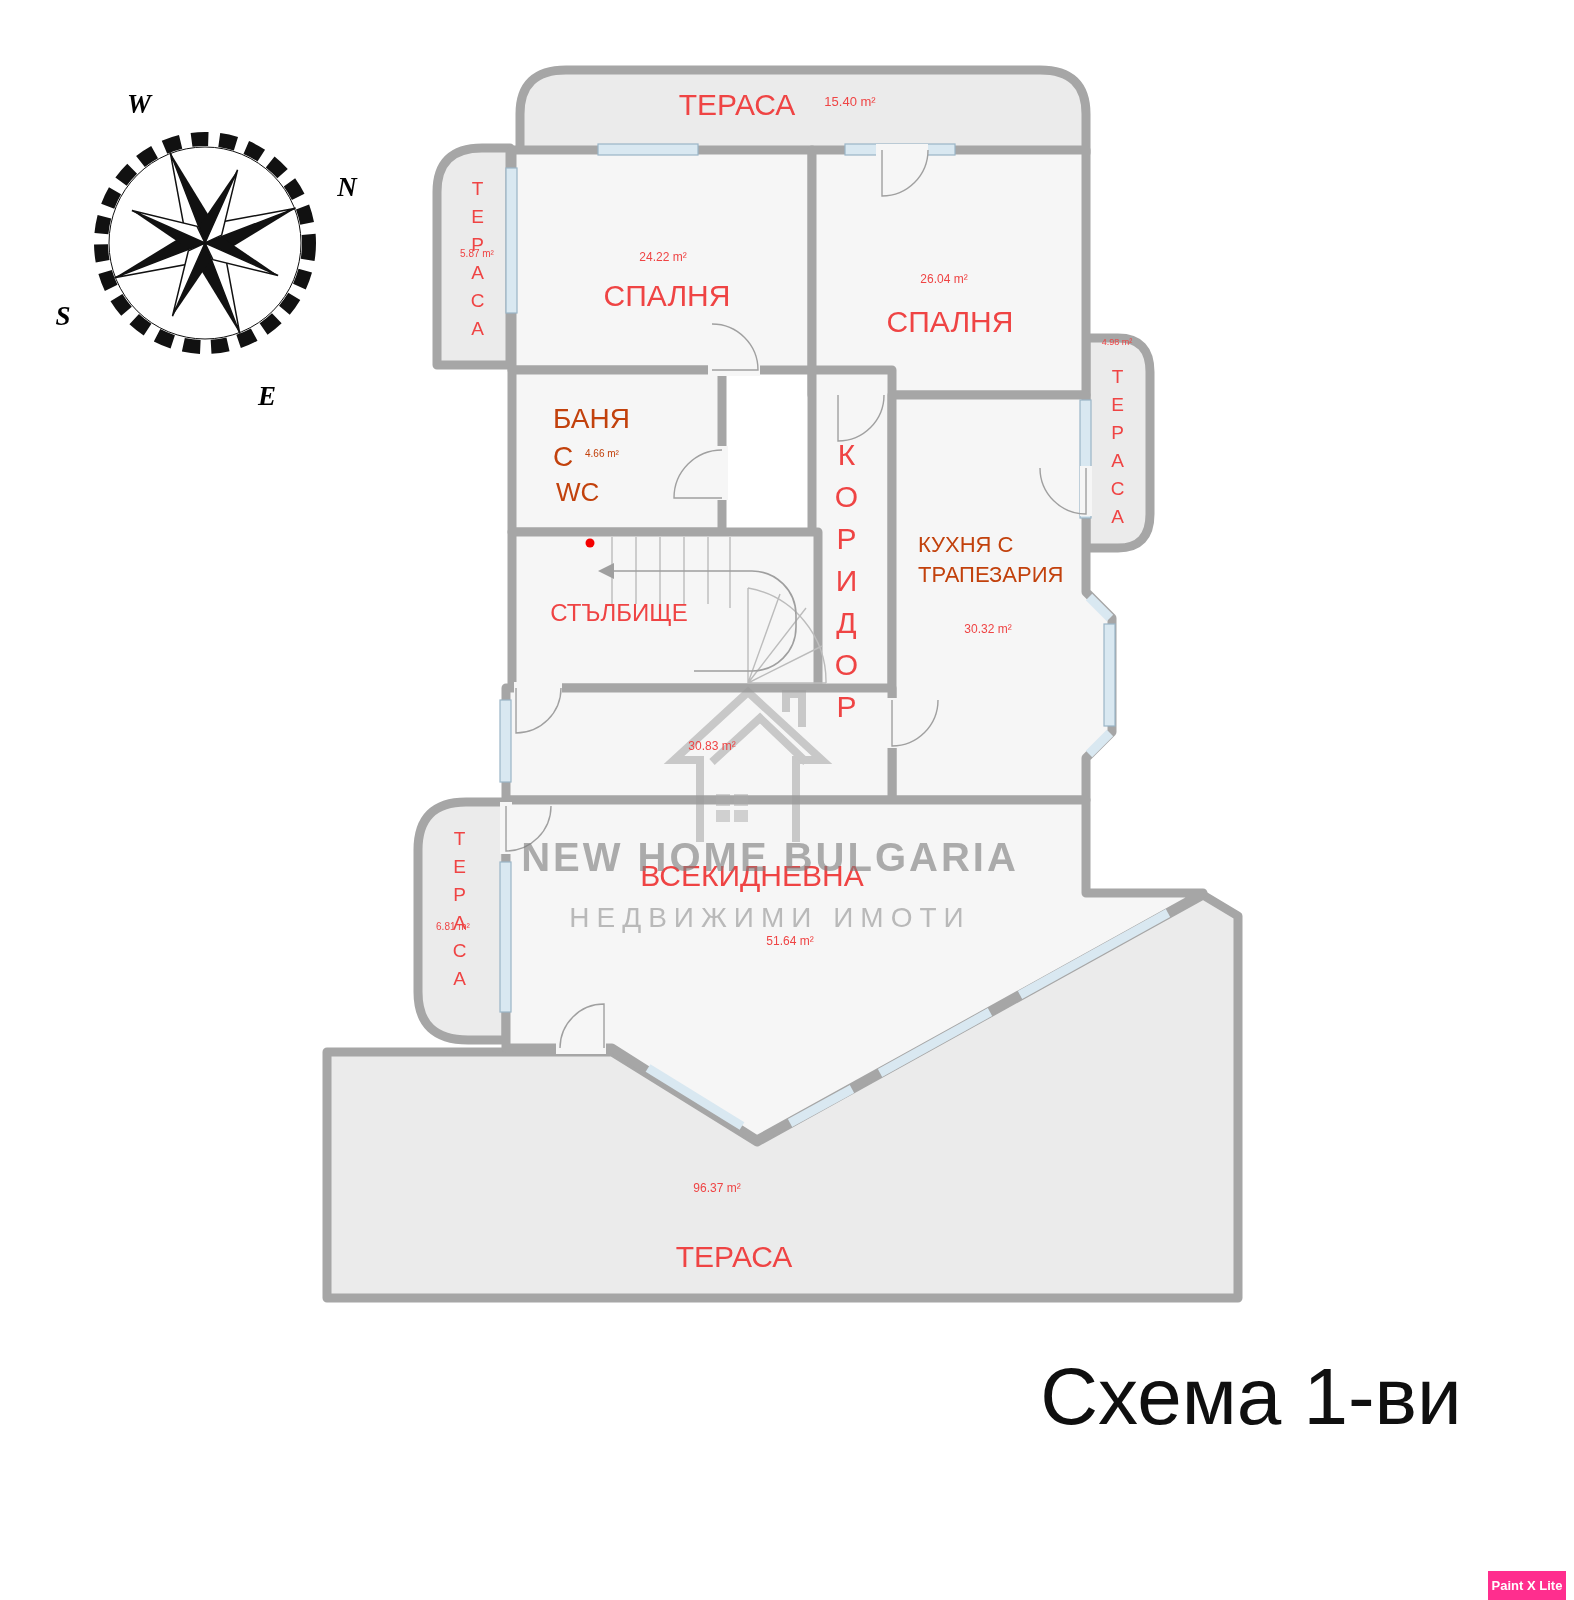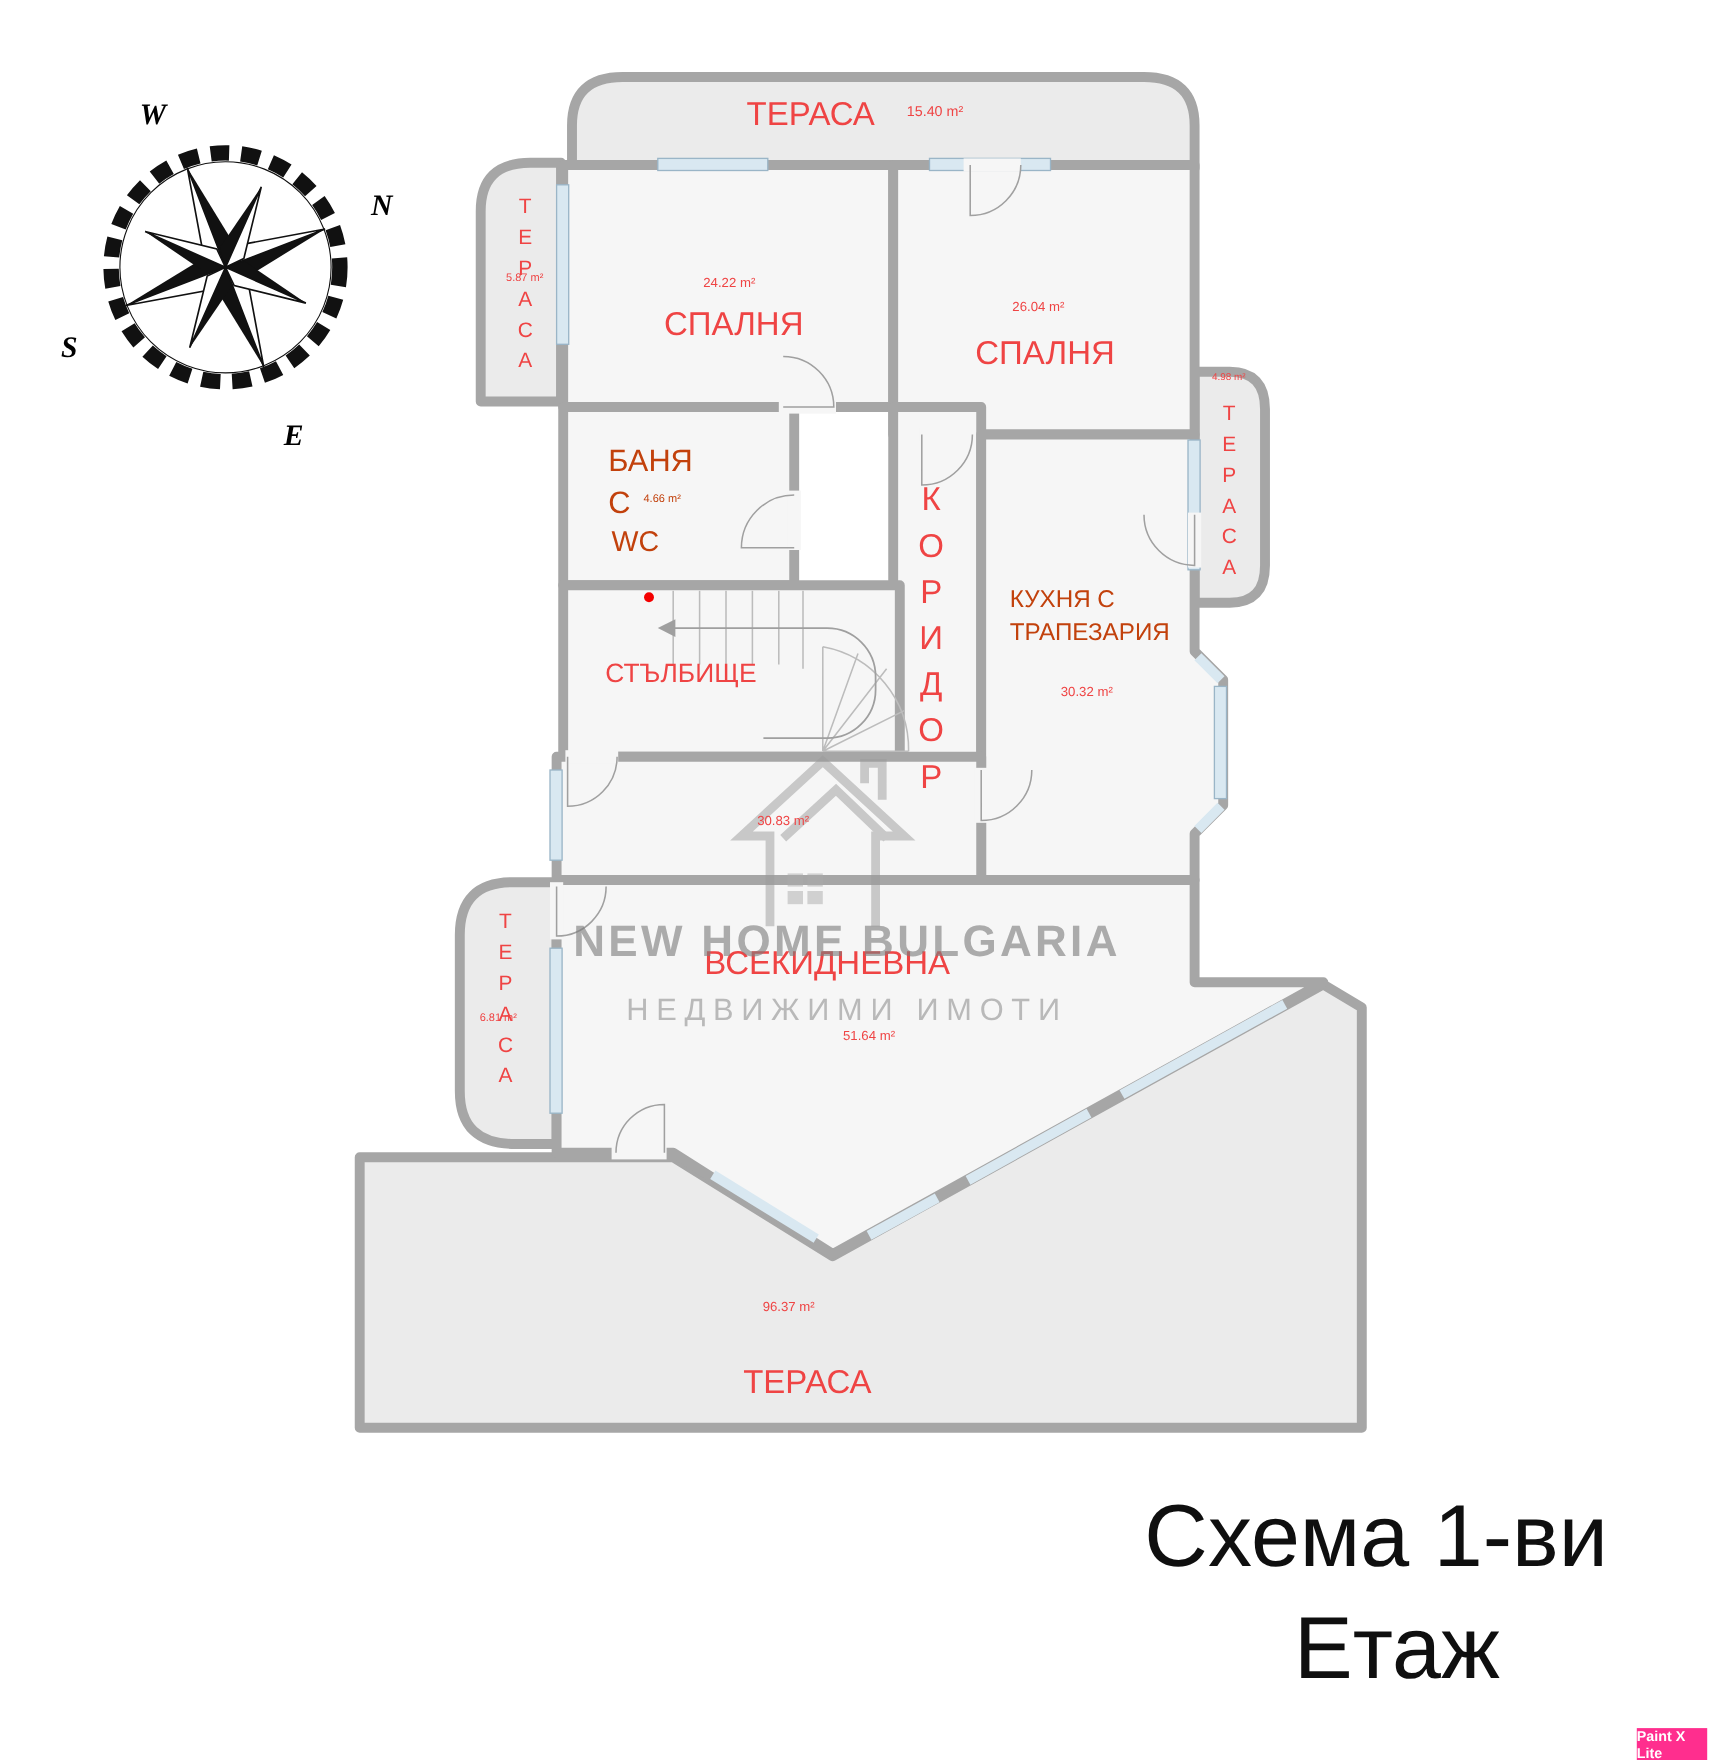--- a/index.html
+++ b/index.html
@@ -17,21 +17,21 @@
   .stair   { stroke:#bcbcbc; stroke-width:1.4; fill:none; }
   .walk    { stroke:#9f9f9f; stroke-width:1.6; fill:none; }
 
   .lbl { position:absolute; color:#ef4444; white-space:nowrap; transform:translate(-50%,-50%); }
   .lbl-tl { position:absolute; color:#c2410c; white-space:nowrap; }
   .vert { writing-mode:vertical-rl; text-orientation:upright; }
   .compass-letter { font-family:"Liberation Serif", serif; font-style:italic; font-weight:bold; color:#000; }
   .wm1 { color:rgba(125,125,125,0.62); font-weight:bold; letter-spacing:3px;text-align:center; }
   .wm2 { color:rgba(135,135,135,0.55); letter-spacing:7px;margin-top:12px; }
   .title-line { color:#0f0f0f;text-align:right; }
-  .badge { position:absolute; left:1488px; top:1571px; width:64px; height:29px; background:#ff2e8e;
+  .badge { position:absolute; left:1488px; top:1571px; width:78px; height:29px; background:#ff2e8e;
            color:#fff; font-size:13px; font-weight:bold; display:flex; align-items:center; justify-content:center; }
 </style>
 </head>
 <body>
 
 <div class="page">
 
   <svg class="plan" width="1574" height="1600" viewBox="0 0 1574 1600">
 
     <g>
@@ -192,16 +192,15 @@
   <div class="lbl" style="left:752px;top:876px;font-size:30px">ВСЕКИДНЕВНА</div>
   <div class="lbl" style="left:790px;top:941px;font-size:12px">51.64 m²</div>
 
   <div class="lbl" style="left:717px;top:1188px;font-size:12px">96.37 m²</div>
   <div class="lbl" style="left:734px;top:1257px;font-size:30px">ТЕРАСА</div>
 
   <div class="lbl wm1" style="left:770px;top:857px;font-size:40px">NEW HOME BULGARIA</div>
   <div class="lbl wm2" style="left:770px;top:906px;font-size:28px">НЕДВИЖИМИ ИМОТИ</div>
 
   <div class="lbl title-line" style="left:1251px;top:1397px;font-size:80px">Схема 1-ви</div>
-  <div class="lbl title-line" style="left:1270px;top:1498px;font-size:80px">Етаж</div>
 
   <div class="badge">Paint X Lite</div>
 </div>
 
 </body></html>

